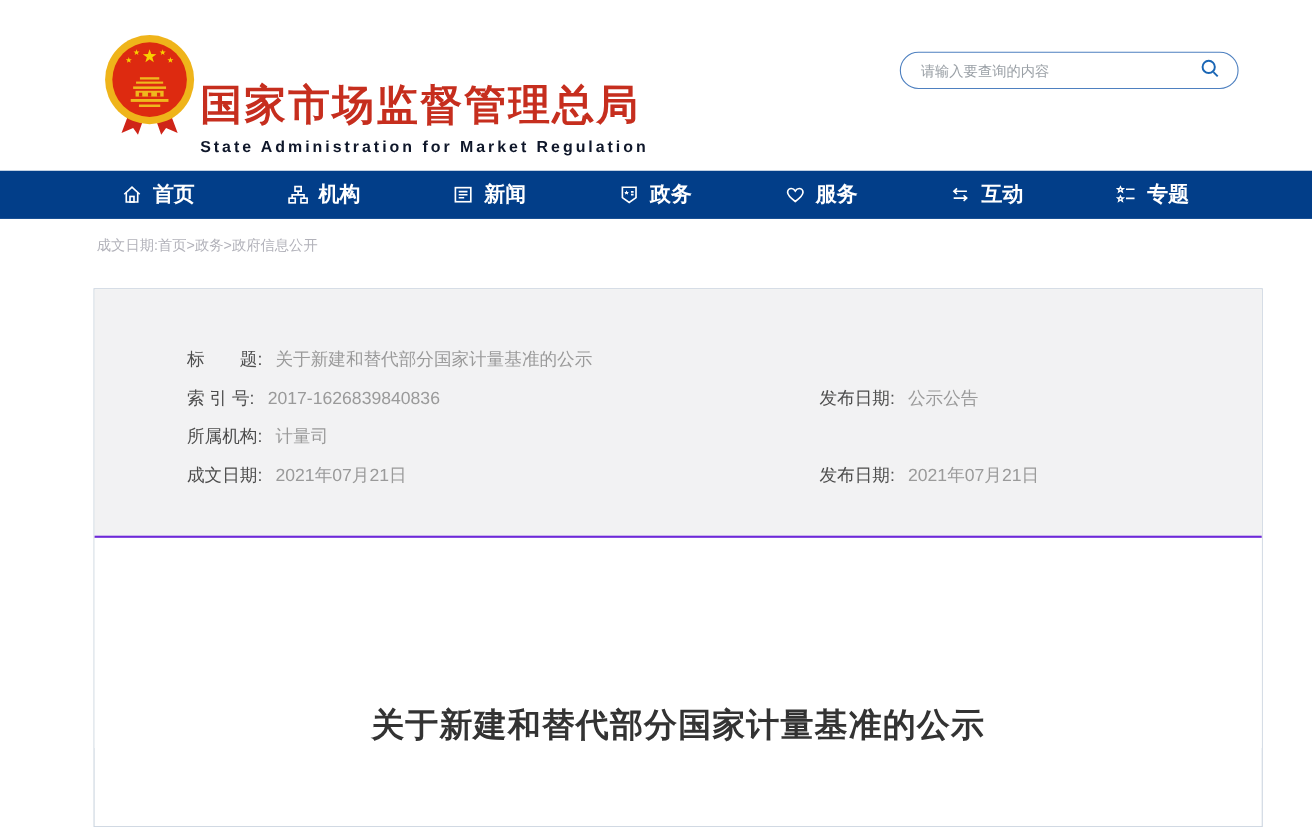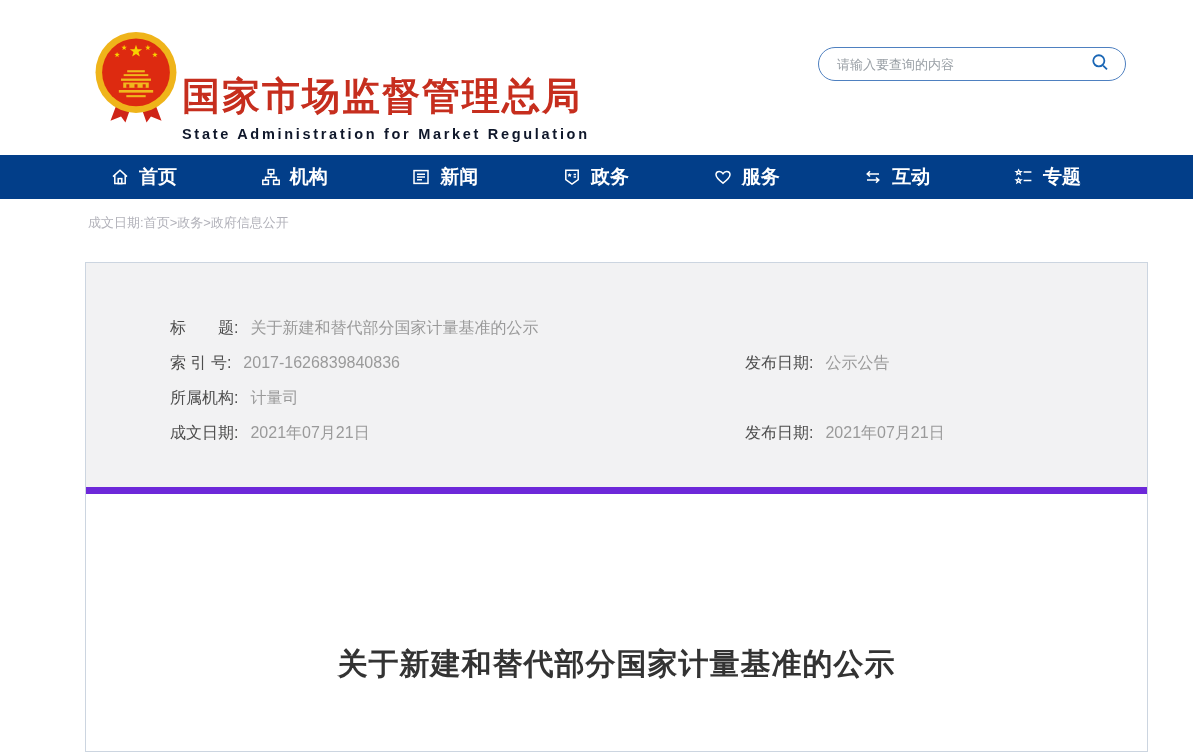--- a/index.html
+++ b/index.html
@@ -25,21 +25,21 @@
   .nav-item { display:flex; align-items:center; gap:9px; color:#fff; font-size:19px;
     font-weight:bold; text-decoration:none; cursor:pointer; white-space:nowrap; }
   .nav-item svg { display:block; }
 
   
   .breadcrumb { padding:15px 0 0 88px; font-size:13px; color:#b2b2ba; height:63px; }
   .breadcrumb a { color:#b2b2ba; text-decoration:none; cursor:pointer; }
 
   
   .panel { margin-left:85px; width:1063px; height:490px; border:1px solid #ccd5e0; background:#fff; }
-  .meta { background:#f2f2f3; border-bottom:7px solid #6d28d9; padding:47px 40px 37px 84px; }
+  .meta { background:#f2f2f3; border-bottom:2px solid #6d28d9; padding:47px 40px 37px 84px; }
   .meta-row { display:flex; line-height:35px; font-size:16px; }
   .meta-col { display:flex; }
   .meta-col.left { width:575px;text-align:center; }
   .meta-label { color:#4d4d4d; white-space:pre; }
   .meta-value { color:#9a9a9a; margin-left:12px; white-space:pre; }
 
   .article-body { padding-top:150px; text-align:center; background:#fff; }
   .article-title { font-size:30px; color:#333; font-weight:600; letter-spacing:1px; }
 </style>
 </head>

